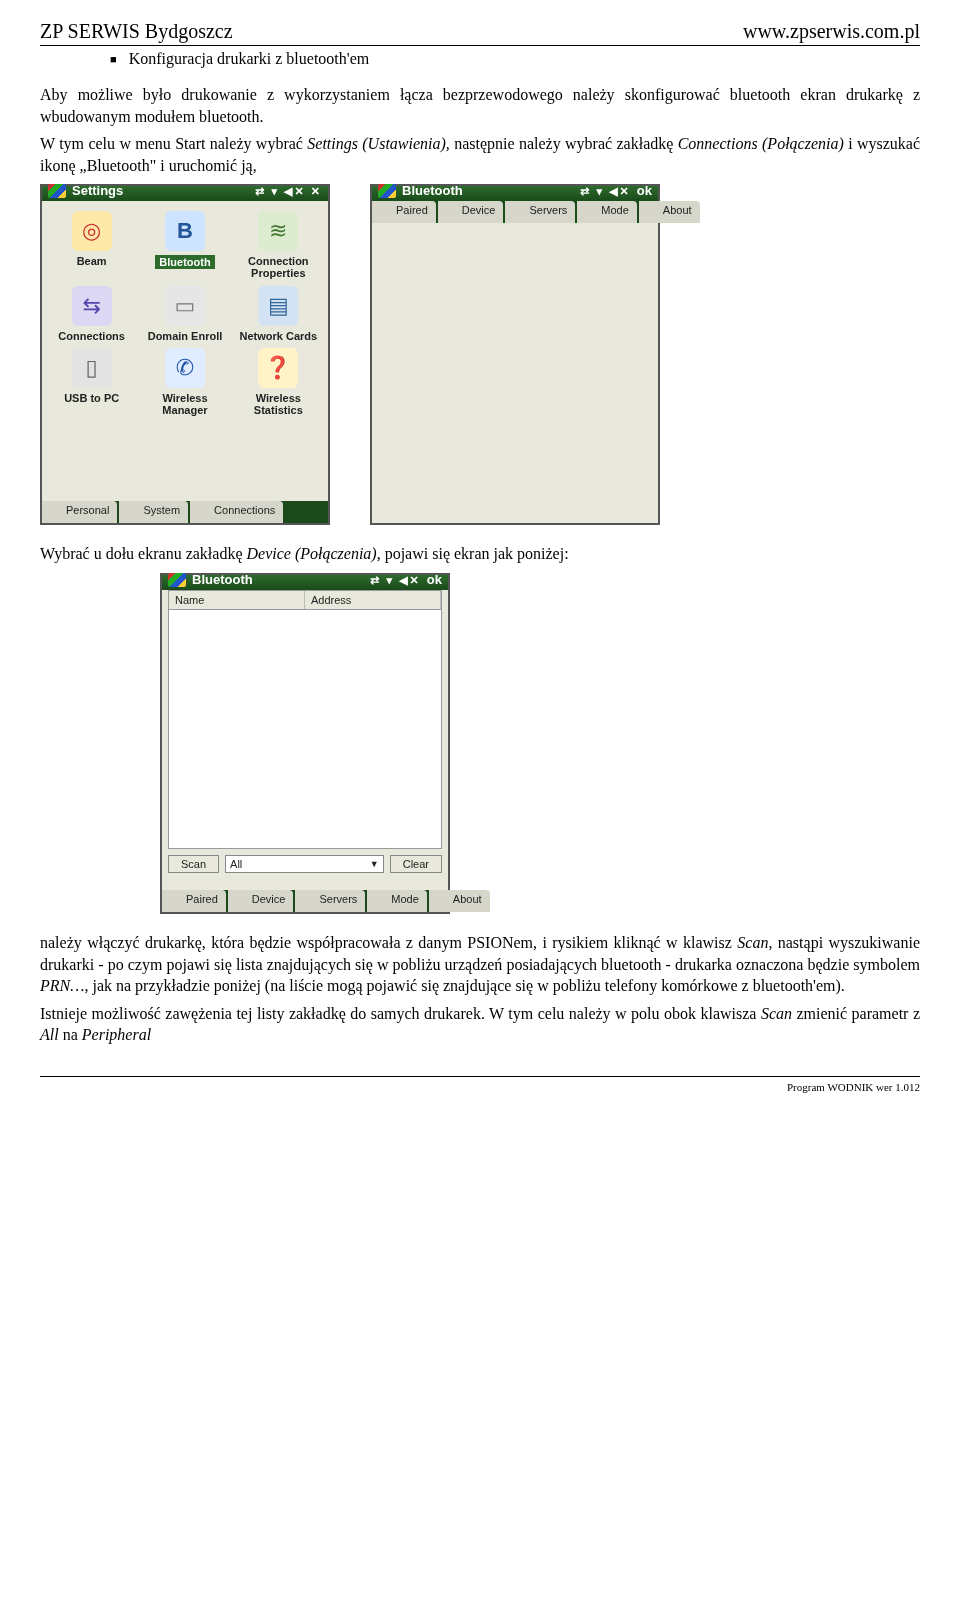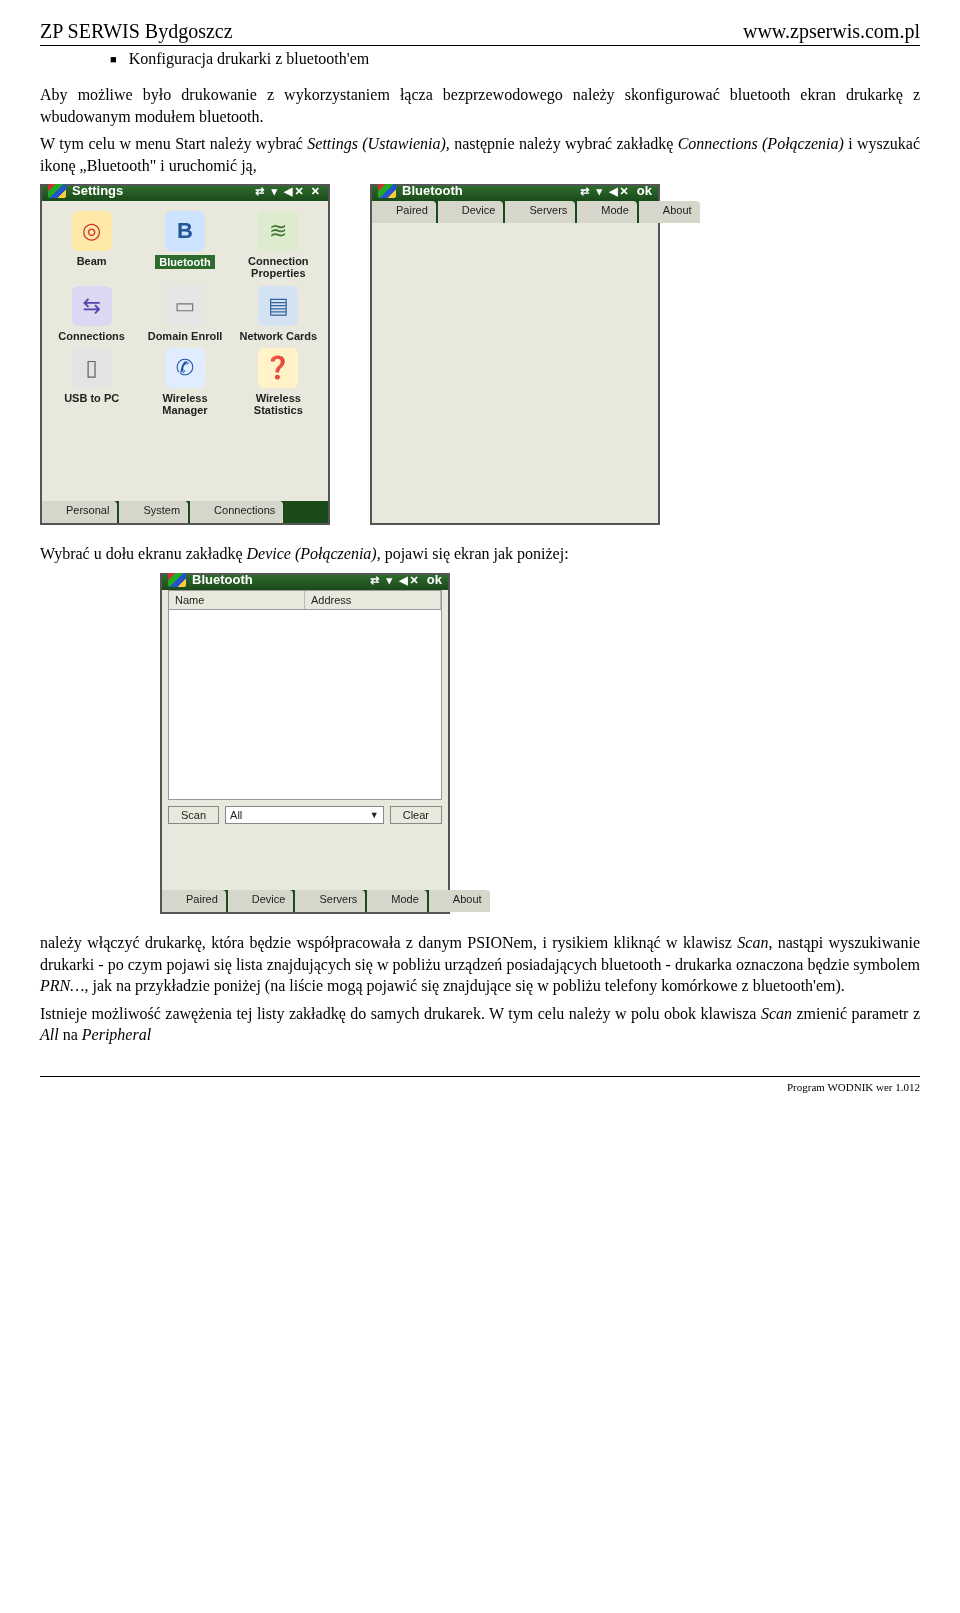--- a/index.html
+++ b/index.html
@@ -266,21 +266,21 @@
 <div class="screens-row single">
   <div class="device" style="margin-left:120px;">
     <div class="titlebar">
       <div class="flag"></div>
       <span>Bluetooth</span>
       <div class="spacer"></div>
       <span class="status-icons">⇄ ▾ ◀✕</span>
       <span class="ok">ok</span>
     </div>
     <div class="client">
-      <div class="whitebox withheader" style="height:210px;">
+      <div class="whitebox withheader" style="height:259px;">
         <div class="hdr">
           <div>Name</div>
           <div>Address</div>
         </div>
       </div>
       <div class="bottom-controls">
         <div class="btn">Scan</div>
         <div class="select">
           <span>All</span>
           <span class="arrow">▼</span>

